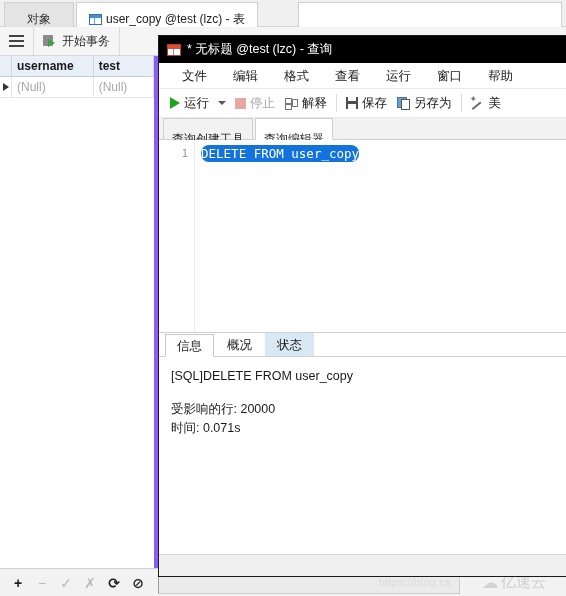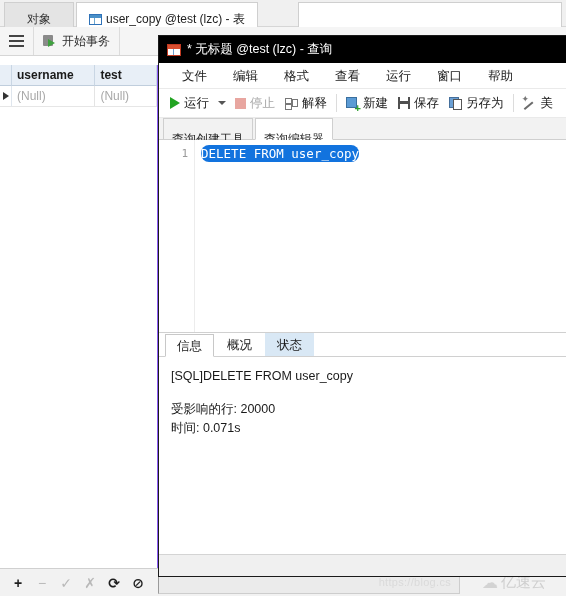--- a/index.html
+++ b/index.html
@@ -68,23 +68,22 @@
   }
   .ico-trans:after{
     content:""; position:absolute; left:5px; top:4px;
     border-left:7px solid #3fa03f; border-top:4px solid transparent;
     border-bottom:4px solid transparent;
   }
 
   
   .grid-wrap {
     position:absolute; left:0; top:56px; width:159px; height:512px;
-    background:#ffffff; border-right:2px solid #8b5cf6;
+    background:#ffffff; border-right:5px solid #8b5cf6;
     overflow:hidden;
-    margin-top:9px;
   }
   .grid-head { display:flex; height:21px; background:#eef3f9; }
   .grid-head .cell {
     font-weight:bold; color:#1a1a1a; font-size:12px;
     padding:3px 5px; border-right:1px solid #c9d6e4;
     border-bottom:1px solid #c0cedd; background:#e8eff7;
     overflow:hidden; white-space:nowrap;
   }
   .grid-head .rowmark { width:12px; flex:none; background:#e8eff7;
     border-right:1px solid #c9d6e4; border-bottom:1px solid #c0cedd; }
@@ -354,24 +353,20 @@
         <span>停止</span>
       </div>
       <div class="qtb">
         <span class="ico-explain">
             <i></i>
           </span>
         <span>解释</span>
       </div>
       <div class="tb-sep"></div>
       <div class="qtb">
-        <span class="ico-new"></span>
-        <span>新建</span>
-      </div>
-      <div class="qtb">
         <span class="ico-save"></span>
         <span>保存</span>
       </div>
       <div class="qtb">
         <span class="ico-saveas"></span>
         <span>另存为</span>
       </div>
       <div class="tb-sep"></div>
       <div class="qtb">
         <span class="ico-wand"></span>

